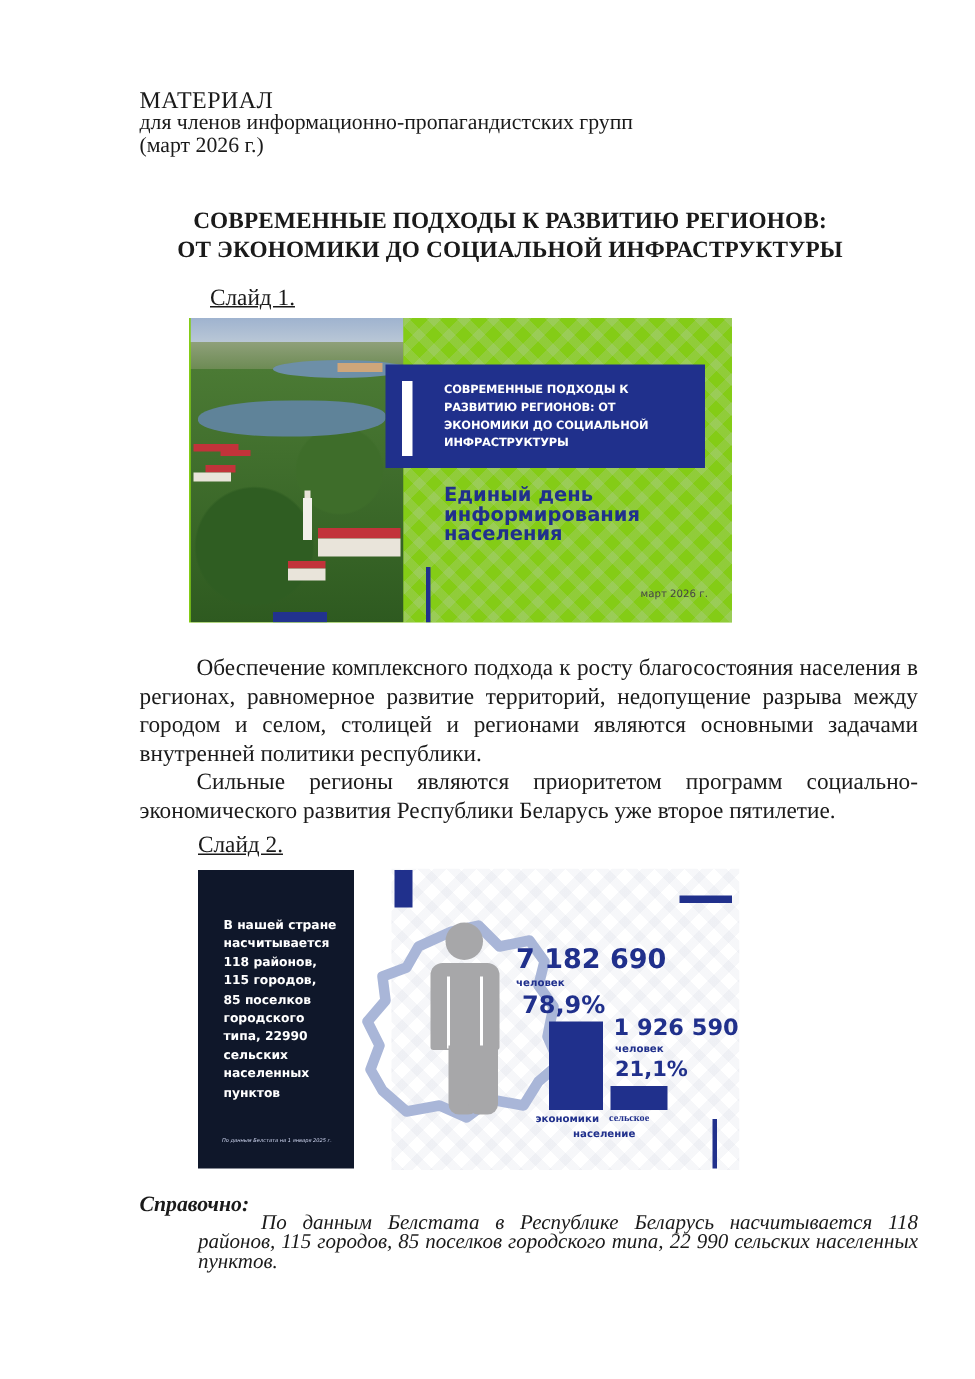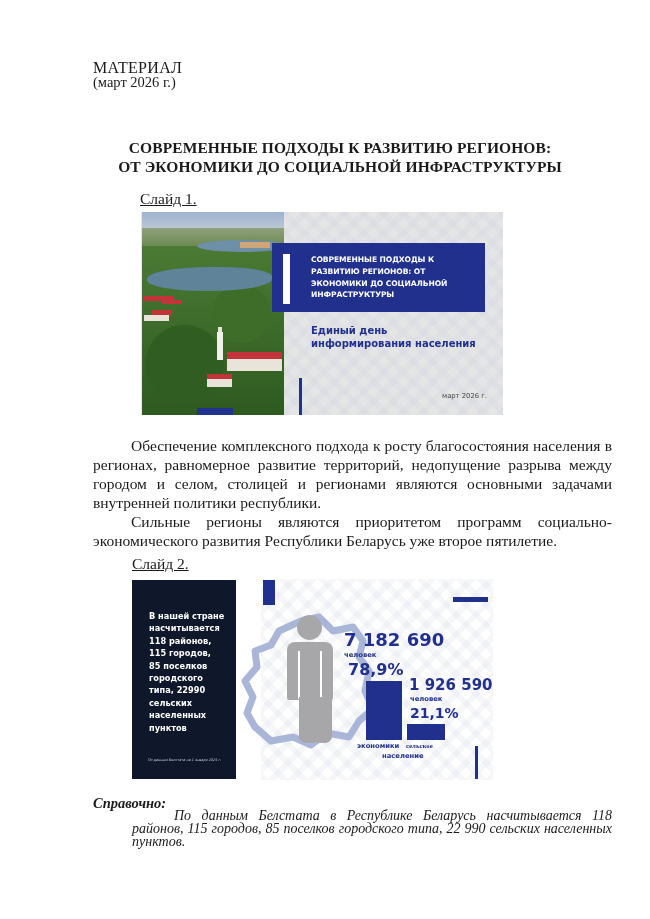--- a/index.html
+++ b/index.html
@@ -7,21 +7,21 @@
          font-family: "Liberation Serif", "DejaVu Serif", serif; color: #1a1a1a; }
   .abs { position: absolute; }
   .hdr { left: 93px; top: 60px; font-size: 14.5px; line-height: 15px; }
   .hdr .t1 { font-size: 16px; letter-spacing: 0.3px; }
   .title { left: 80px; width: 520px; top: 138px; text-align: center; font-weight: bold;
            font-size: 15.5px; line-height: 19px; letter-spacing: 0.1px; }
   .slide-label { font-size: 15.5px; text-decoration: underline; }
   .para { left: 93px; width: 519px; font-size: 15.5px; line-height: 19px; text-align: justify; }
   .para p { margin: 0; text-indent: 38px; text-align-last: left; }
   
-  .s1 { left: 141px; top: 212px; width: 362px; height: 203px; background: #e5e5e5; overflow: hidden; }
+  .s1 { left: 126px; top: 212px; width: 362px; height: 203px; background: #84cc16; overflow: hidden; }
   .s1-pattern { position: absolute; left: 143px; top: 0; right: 0; bottom: 0;
      background-image:
        repeating-linear-gradient(45deg, rgba(200,205,220,0.18) 0 6px, transparent 6px 14px),
        repeating-linear-gradient(-45deg, rgba(200,205,220,0.18) 0 6px, transparent 6px 14px); }
   .photo { position: absolute; left: 1px; top: 0; width: 142px; height: 203px; overflow: hidden; }
   .photo .sky { position: absolute; left: 0; top: 0; width: 100%; height: 16px;
                 background: linear-gradient(#9fb3cf, #b9c7d6); }
   .photo .fields { position: absolute; left: 0; top: 16px; width: 100%; height: 18px;
                    background: linear-gradient(#8fa07a, #6d8b54); }
   .photo .green { position: absolute; left: 0; top: 34px; width: 100%; height: 169px;
@@ -36,21 +36,21 @@
   .photo .wall { position: absolute; background: #e9e4da; }
   .photo .tower { position: absolute; left: 75px; top: 120px; width: 6px; height: 28px; background: #f2f0ea; }
   .photo .tower-top { position: absolute; left: 76px; top: 115px; width: 4px; height: 6px; background: #e8e4d8; }
   .photo .bluebar { position: absolute; left: 55px; top: 196px; width: 36px; height: 7px; background: #22328f; }
   .s1-box { position: absolute; left: 131px; top: 31px; width: 213px; height: 69px; background: #20308c; }
   .s1-box .wbar { position: absolute; left: 11px; top: 11px; width: 7px; height: 50px; background: #ffffff; }
   .s1-box .txt { position: absolute; left: 39px; top: 11px; width: 175px; color: #fff;
                  font-family: "DejaVu Sans", sans-serif; font-weight: bold; font-size: 7.6px;
                  line-height: 11.8px; text-transform: uppercase; letter-spacing: -0.1px; }
   .s1-sub { position: absolute; left: 170px; top: 112px; color: #20308c;
-            font-family: "DejaVu Sans", sans-serif; font-weight: bold; font-size: 10px; line-height: 13px; }
+            font-family: "DejaVu Sans", sans-serif; font-weight: bold; font-size: 13px; line-height: 13px; }
   .s1-vline { position: absolute; left: 158px; top: 166px; width: 3px; height: 37px; background: #20308c; }
   .s1-date { position: absolute; left: 268px; top: 180px; color: #444;
              font-family: "DejaVu Sans", sans-serif; font-size: 6.8px; padding-left: 33px; }
   
   .s2 { left: 131px; top: 579px; width: 362px; height: 201px; background: #fff; overflow: hidden; }
   .s2-pattern { position: absolute; left: 130px; top: 0; right: 0; bottom: 0;
      background-image:
        repeating-linear-gradient(45deg, rgba(200,205,220,0.16) 0 6px, transparent 6px 14px),
        repeating-linear-gradient(-45deg, rgba(200,205,220,0.16) 0 6px, transparent 6px 14px); }
   .s2-panel { position: absolute; left: 1px; top: 1px; width: 104px; height: 199px; background: #0f172a; }
@@ -73,20 +73,21 @@
   .blabel { position: absolute; color: #20308c; font-family: "DejaVu Sans", sans-serif; font-size: 6.8px; font-weight: bold; }
   .ref-head { left: 93px; top: 795px; font-style: italic; font-weight: bold; font-size: 14.5px; }
   .ref-text { left: 132px; top: 809px; width: 480px; font-style: italic; font-size: 14px; line-height: 13px; text-align: justify; }
   .ref-text p { margin: 0; text-indent: 42px; }
 </style>
 </head>
 <body>
 
 <div class="abs hdr">
   <div class="t1">МАТЕРИАЛ</div>
+  <div>для членов информационно-пропагандистских групп</div>
   <div>(март 2026 г.)</div>
 </div>
 
 <div class="abs title">
   <div>СОВРЕМЕННЫЕ ПОДХОДЫ К РАЗВИТИЮ РЕГИОНОВ:</div>
   <div>ОТ ЭКОНОМИКИ ДО СОЦИАЛЬНОЙ ИНФРАСТРУКТУРЫ</div>
 </div>
 
 <div class="abs slide-label" style="left:140px; top:190px;">Слайд 1.</div>
 

